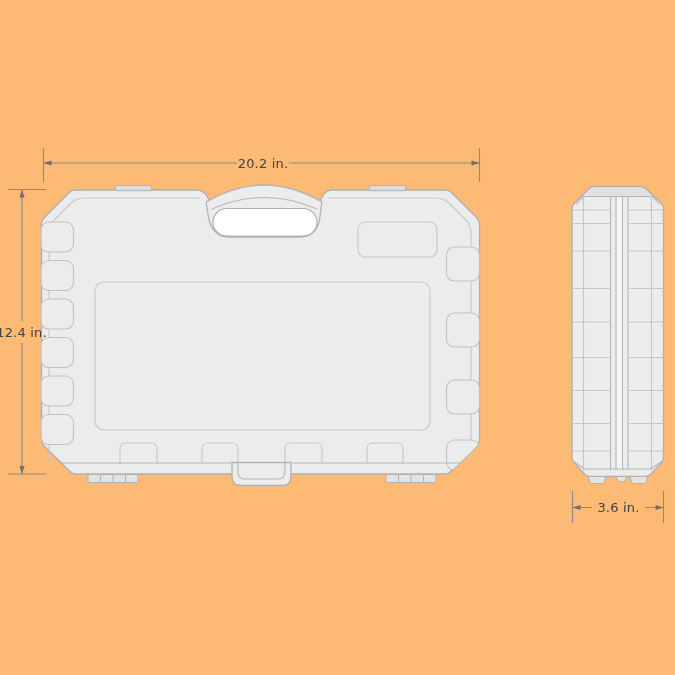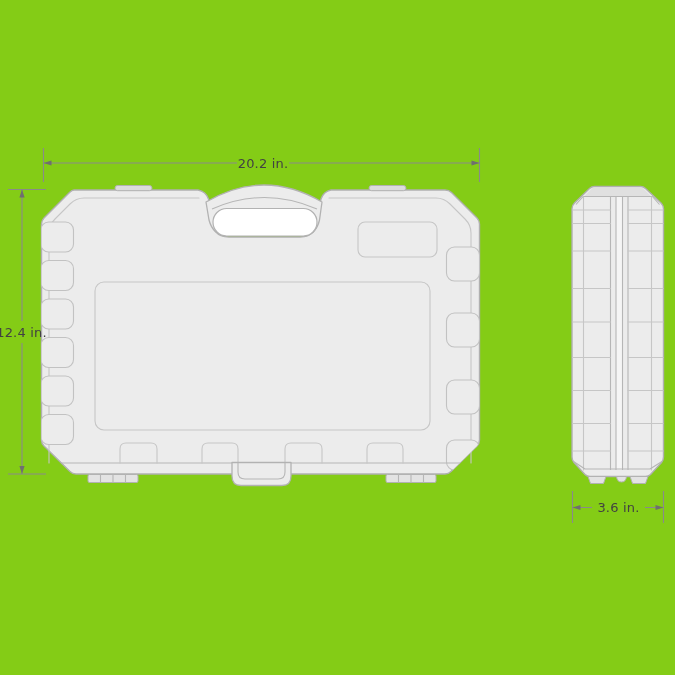--- a/index.html
+++ b/index.html
@@ -1,17 +1,17 @@
 <!DOCTYPE html>
 <html><head>
 <meta charset="utf-8">
 <style>
   html,body{margin:0;padding:0;background:#ffffff;}
   body{width:675px;height:675px;overflow:hidden;font-family:"DejaVu Sans","Liberation Sans",sans-serif;}
-  .stage{position:relative;width:675px;height:675px;background:#84cc16;}
+  .stage{position:relative;width:675px;height:675px;background:#fdba74;}
   svg{display:block;}
 
   
   .case-outline{fill:#ececec;stroke:#b0b0b0;stroke-width:1.4;stroke-linejoin:round;}
   .detail{fill:none;stroke:#c6c6c6;stroke-width:1.1;stroke-linejoin:round;stroke-linecap:round;}
   .detail-dk{fill:none;stroke:#b6b6b6;stroke-width:1.1;stroke-linejoin:round;}
   .bump{fill:#ececec;stroke:#c2c2c2;stroke-width:1.1;}
   .tabtop{fill:#dcdcdc;stroke:#b2b2b2;stroke-width:1;}
   .hump{fill:#ececec;stroke:#b2b2b2;stroke-width:1.3;stroke-linejoin:round;}
   .cutout{fill:#ffffff;stroke:#b2b2b2;stroke-width:1.2;}

